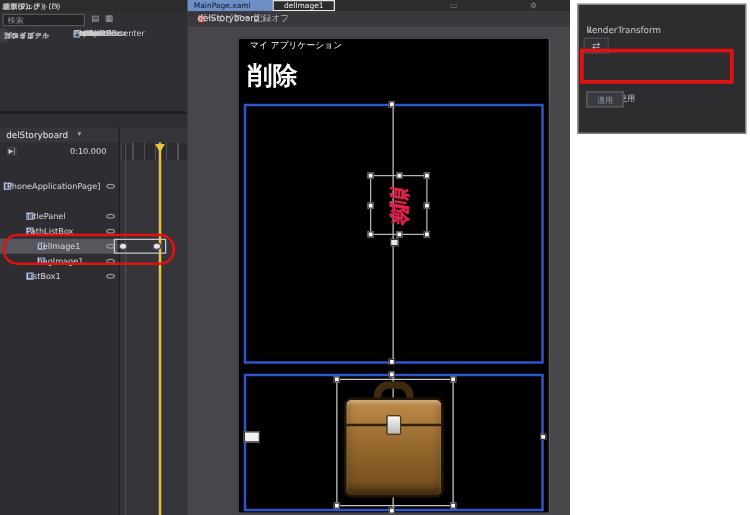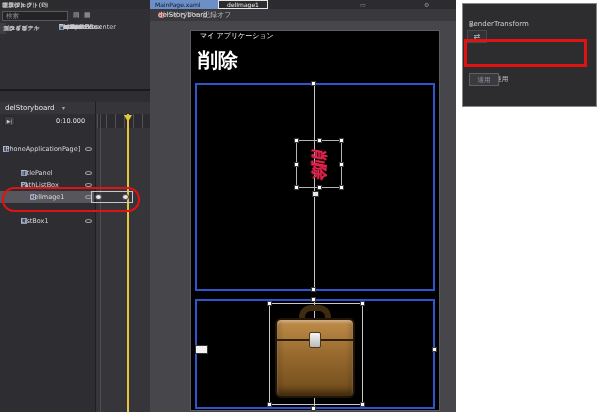--- a/index.html
+++ b/index.html
@@ -279,20 +279,28 @@
           </div>
           <div class="trow" style="top: 100px;">
             <div class="sel-bg"></div>
             <div class="trow-in" style="left: 30px;">
               <span class="texp"></span>
               <span class="ticon"></span>
               <span class="tlabel">delImage1</span>
             </div>
             <span class="teye"></span>
           </div>
+          <div class="trow" style="top: 112px;">
+            <div class="trow-in" style="left: 30px;">
+              <span class="texp"></span>
+              <span class="ticon"></span>
+              <span class="tlabel">bagImage1</span>
+            </div>
+            <span class="teye"></span>
+          </div>
           <div class="trow" style="top: 124px; text-align: right;">
             <div class="trow-in" style="left: 21px;">
               <span class="texp"></span>
               <span class="ticon"></span>
               <span class="tlabel">ListBox1</span>
             </div>
             <span class="teye"></span>
           </div>
         </div>
       <div class="kf-box"></div>

